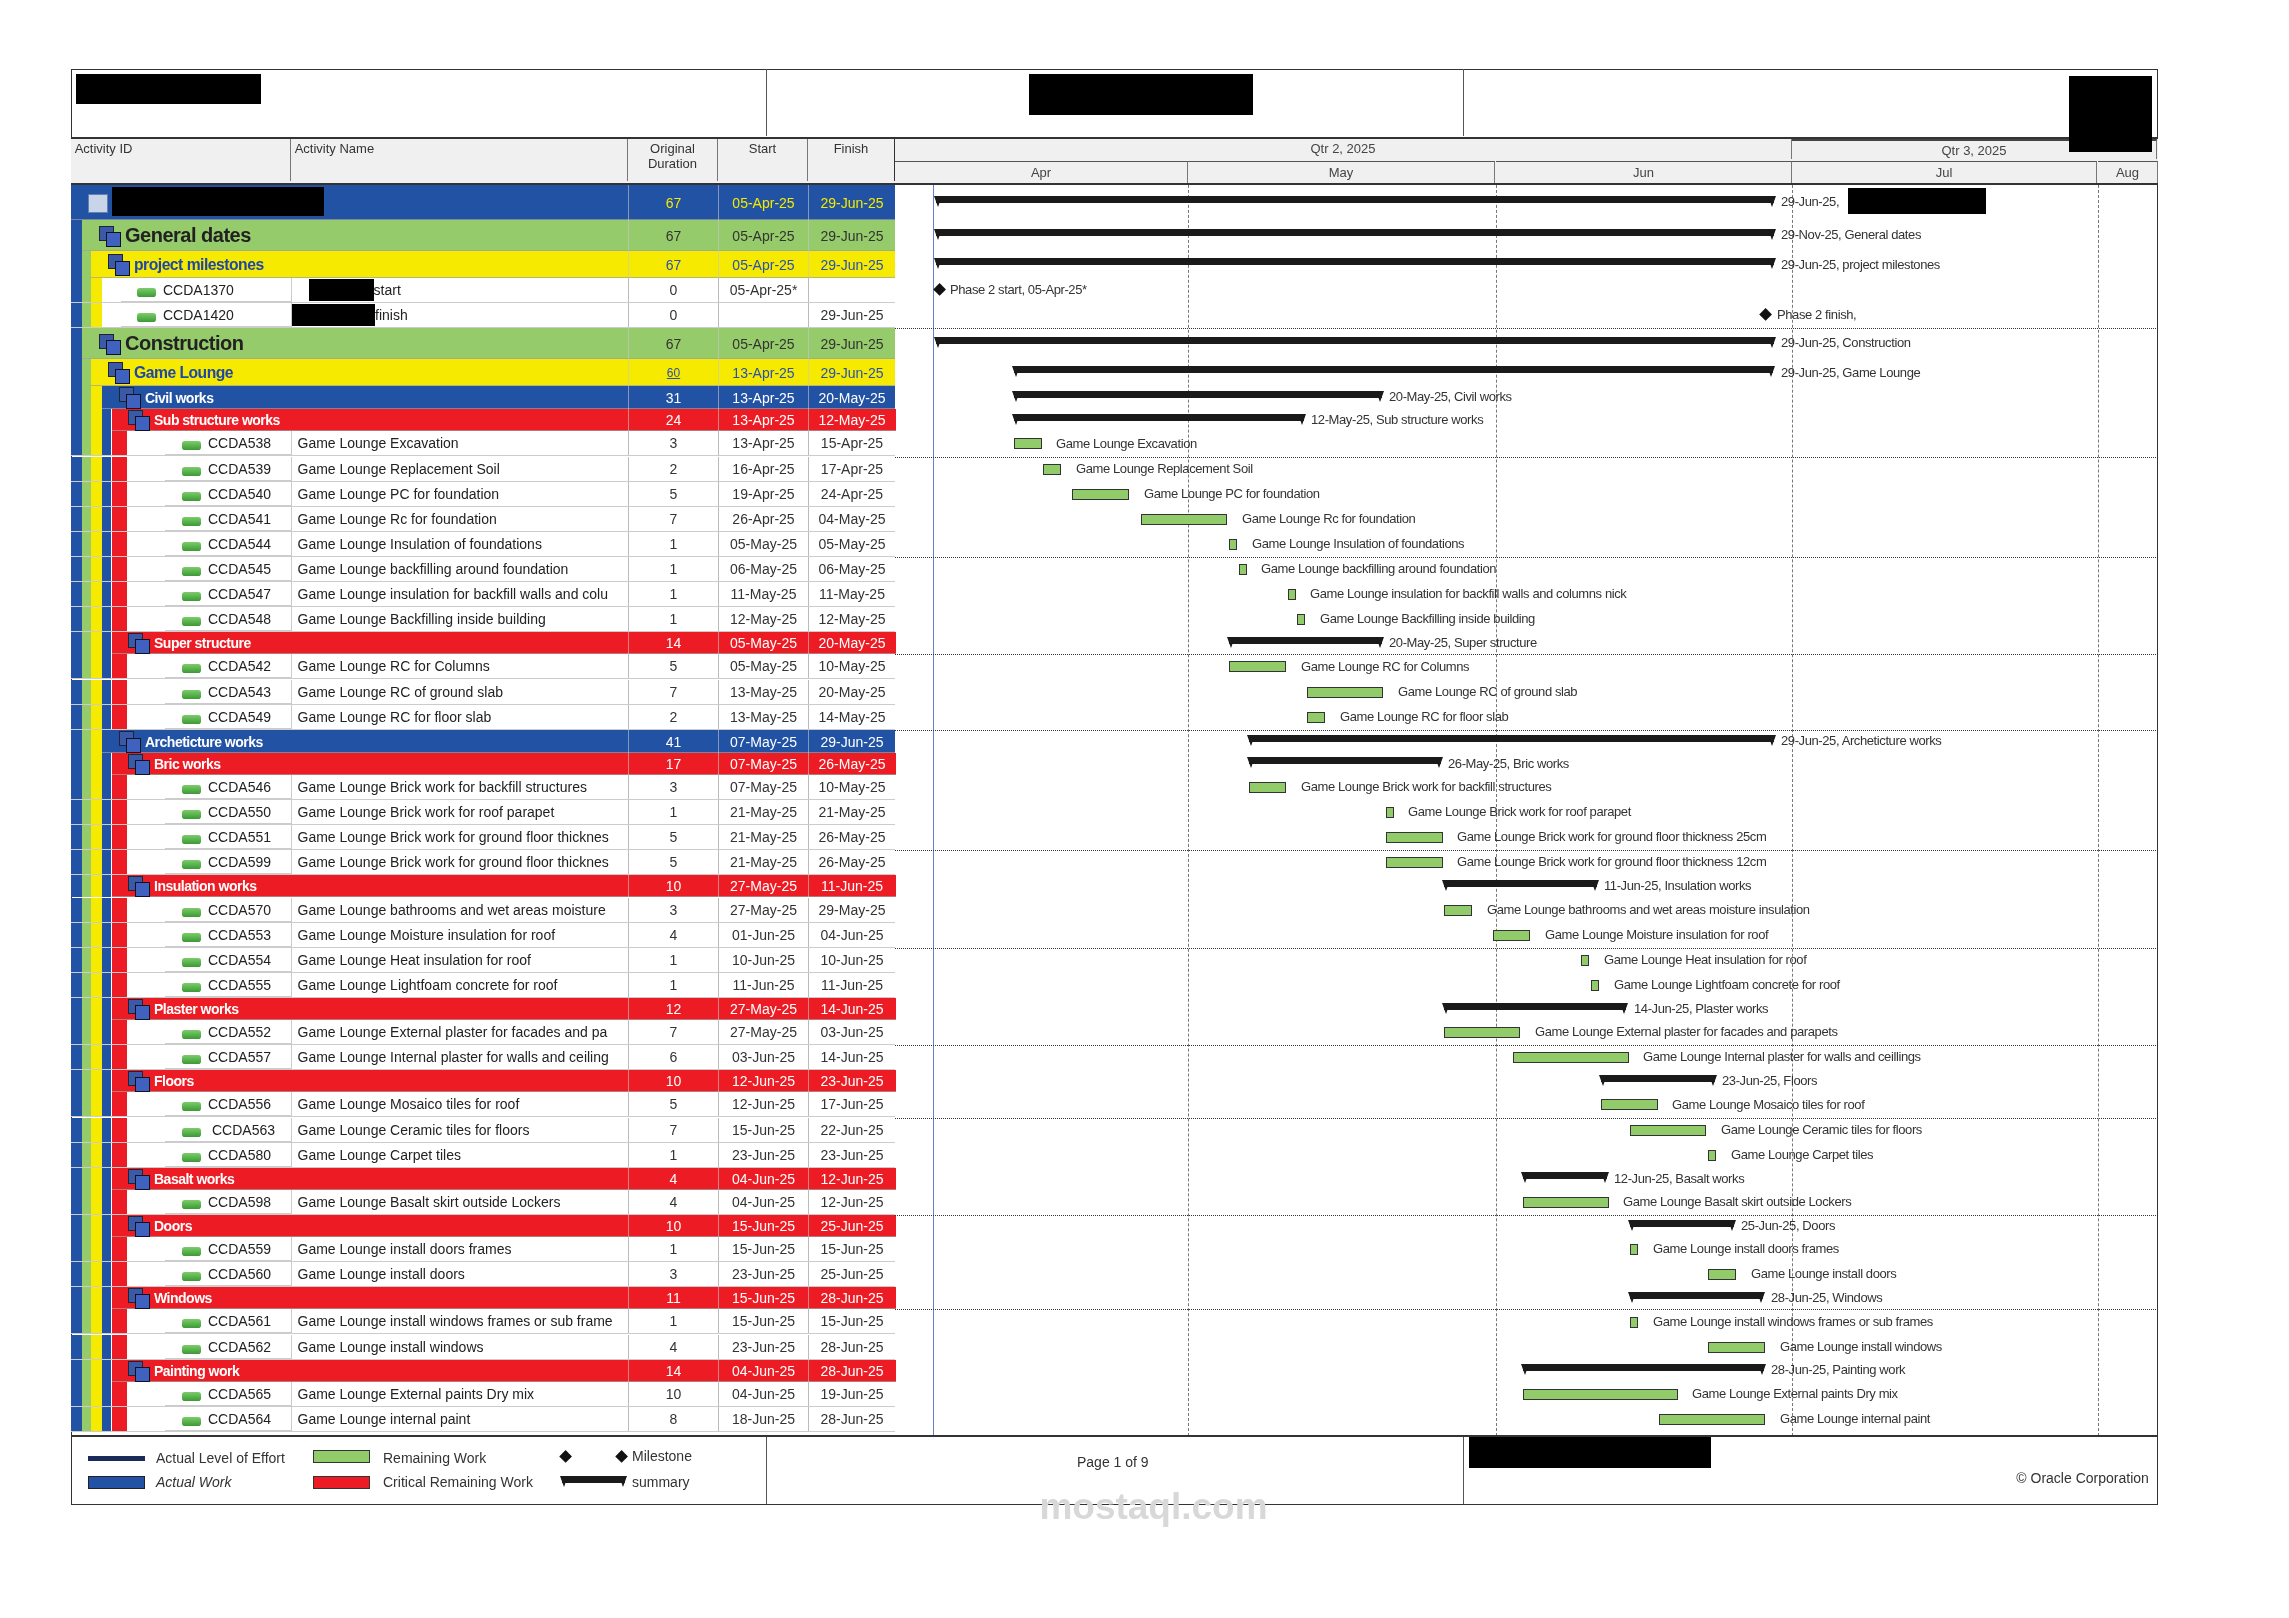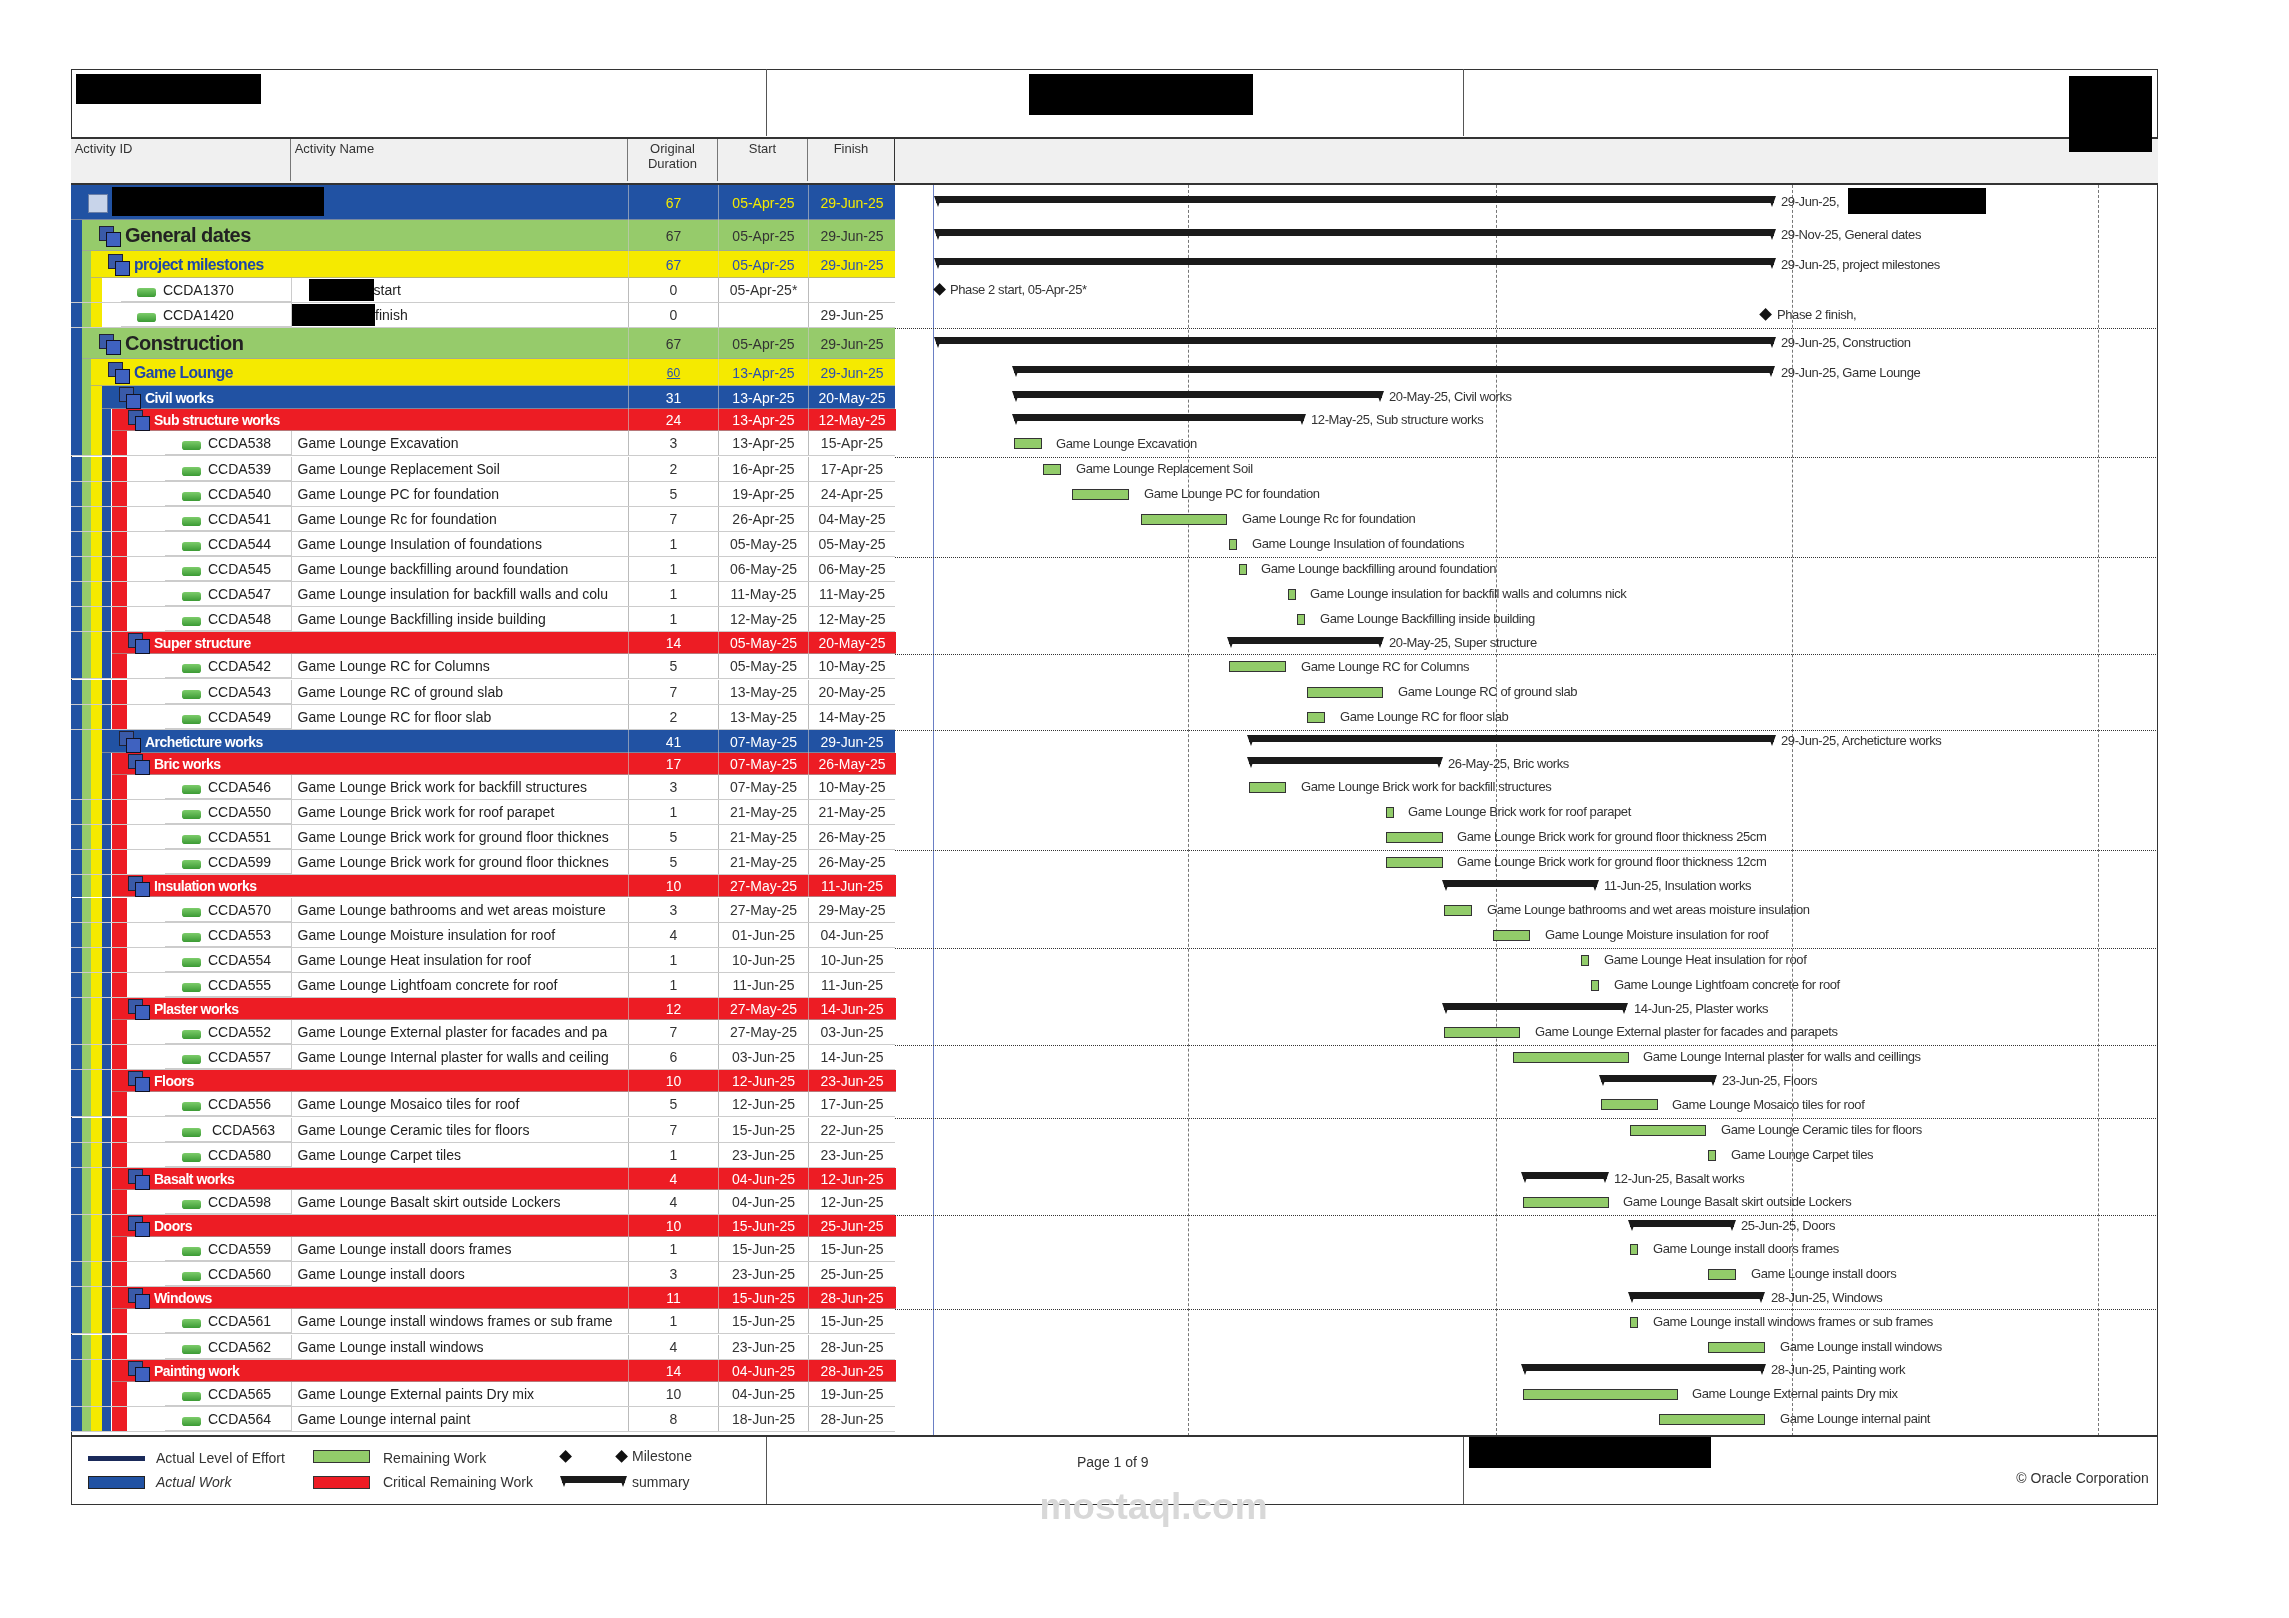--- a/index.html
+++ b/index.html
@@ -55,20 +55,29 @@
 <div class="redact" style="left:76px; top:74px; width:185px; height:29.5px;"></div>
 <div class="redact" style="left:1029px; top:74px; width:224px; height:41px;"></div>
 <div class="redact" style="left:2069px; top:76px; width:83px; height:76px; z-index:5;"></div>
 
 <div class="thead">
   <div class="th" style="left:0; width:220px; padding-left:3.7px;">Activity ID</div>
   <div class="th" style="left:220px; width:337px; padding-left:3.7px;">Activity Name</div>
   <div class="th center" style="left:557px; width:90px; padding:1.8px 7.4px 0;">Original Duration</div>
   <div class="th center" style="left:647px; width:90px;">Start</div>
   <div class="th center" style="left:737px; width:87px; border-right:1.8px solid #333;">Finish</div>
+  <div style="position:absolute; left:824px; top:0; width:1263px; height:42px;">
+    <div class="qtr" style="left:0; width:897px;">Qtr 2, 2025</div>
+    <div class="qtr" style="left:897px; width:365px; border-top:2.8px solid #444;">Qtr 3, 2025</div>
+    <div class="mon" style="left:0; width:293px;">Apr</div>
+    <div class="mon" style="left:293px; width:307px;">May</div>
+    <div class="mon" style="left:601px; width:296px;">Jun</div>
+    <div class="mon" style="left:897px; width:305px;">Jul</div>
+    <div class="mon" style="left:1203px; width:60px;">Aug</div>
+  </div>
 </div>
 
 <div class="rows" id="rows">
     <div class="row" style="top: 0px; height: 35px;">
       <div class="band" style="left: 0px; top: 0px; width: 824px; height: 100%; background: rgb(33, 82, 163); border-bottom: 1.8px solid rgba(160, 160, 160, 0.7);"></div>
       <div class="wbs-ico" style="left: 16.6px; top: 7.4px;">
         <div style="position:absolute;left:0;top:1.8px;width:18.5px;height:16.6px;background:#c8d4ea;border:0.9px solid #6a7fa8;"></div>
       </div>
       <div class="wbs-label" style="left: 42px; color: rgb(255, 255, 255); font-size: 14px; letter-spacing: -0.5px;"></div>
       <div class="redact" style="left: 41px; top: 1.8px; width: 212px; height: 29.5px;"></div>

